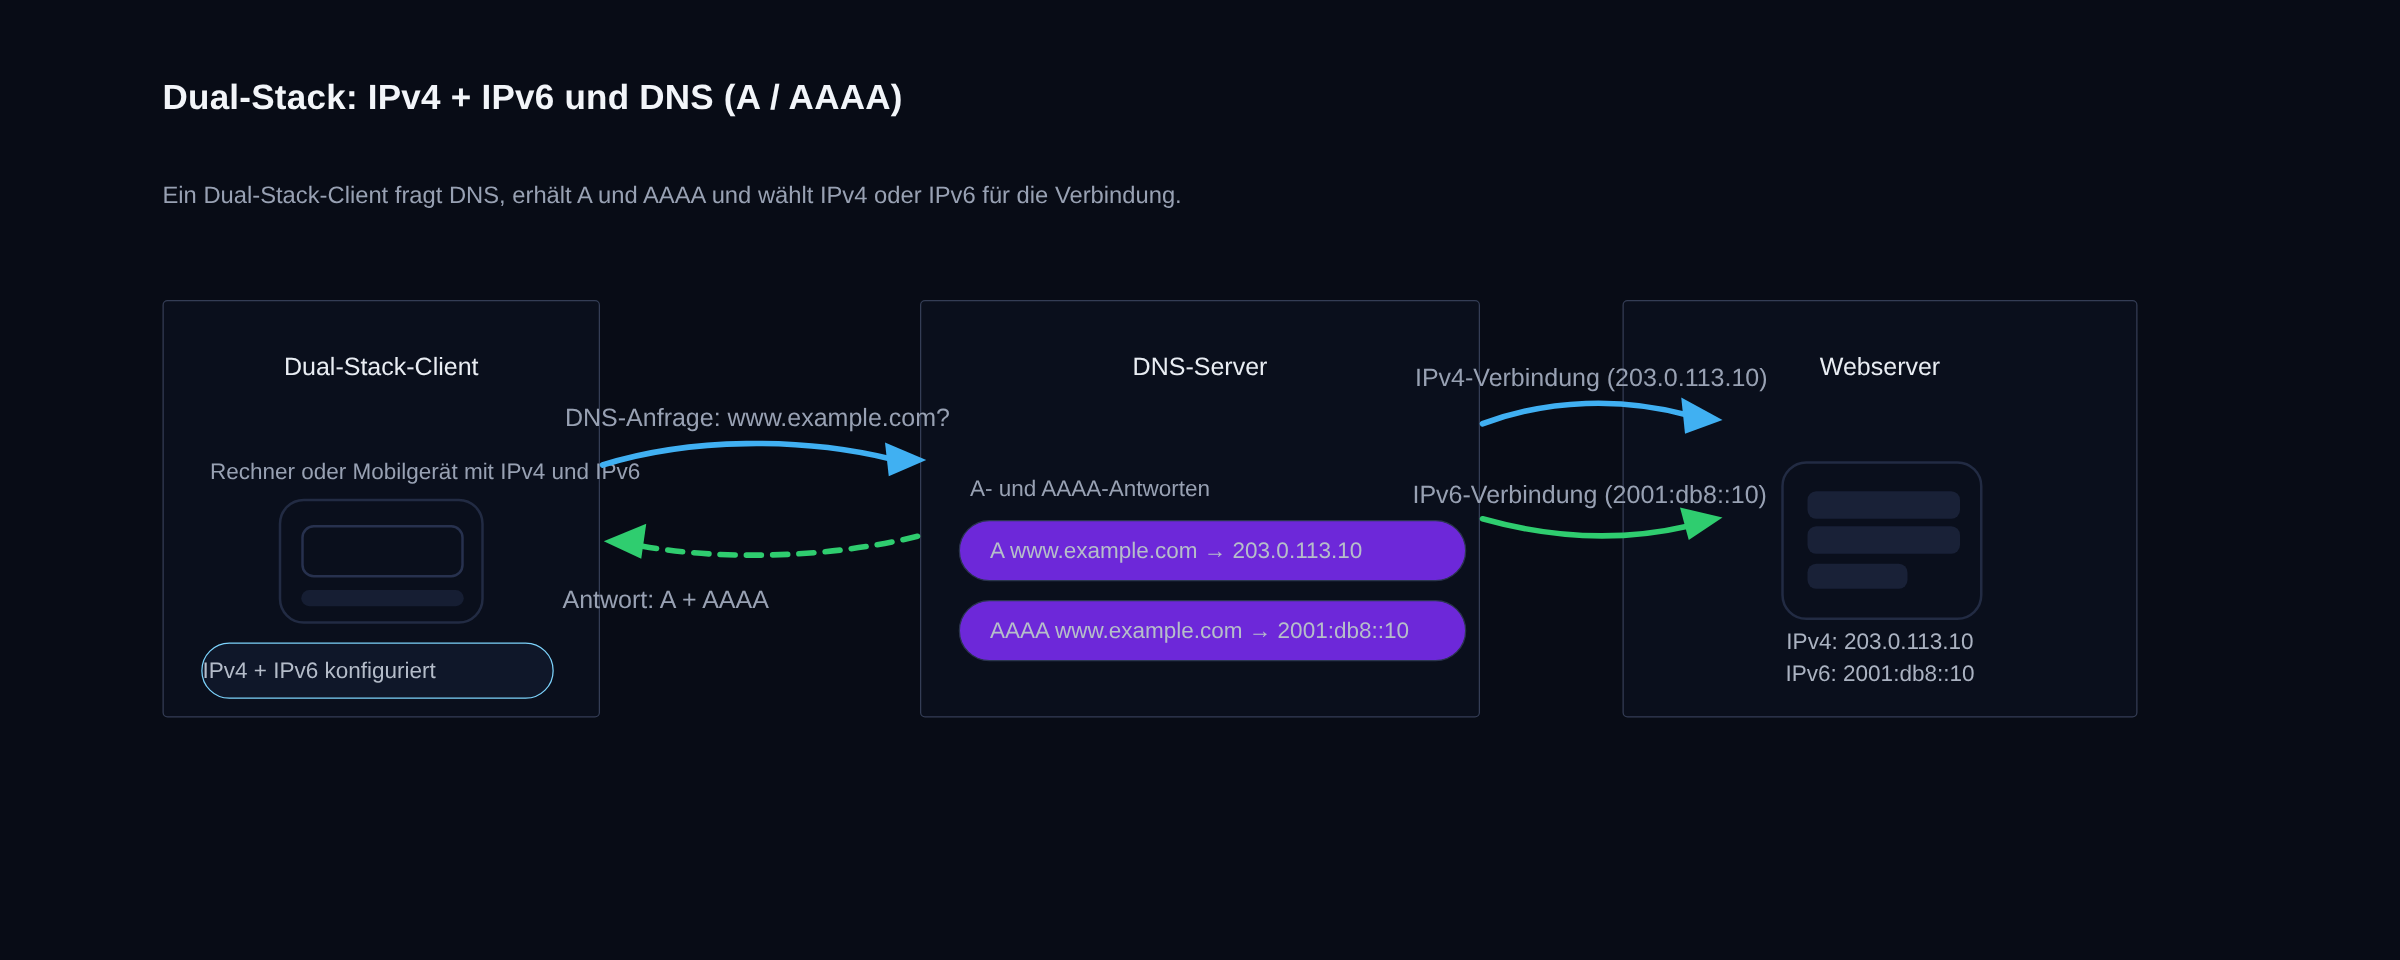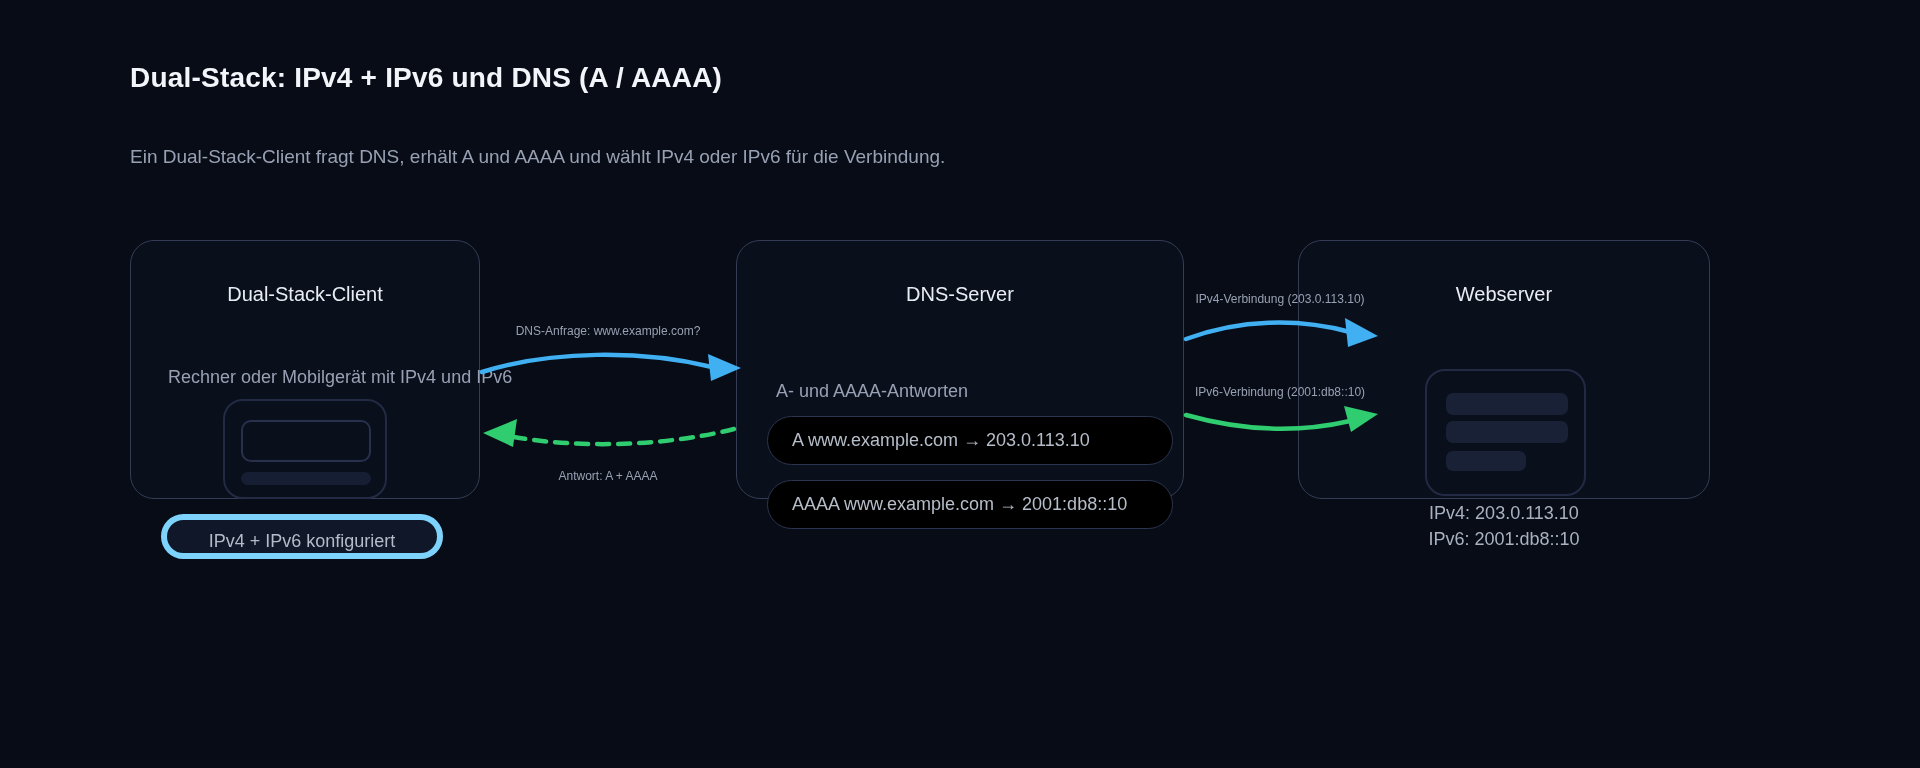--- a/index.html
+++ b/index.html
@@ -13,22 +13,22 @@
   .page-title {
     position:absolute; left:130px; top:62px;
     font-size:28px; font-weight:700; color:#f2f5f9; letter-spacing:.2px;
     white-space:nowrap;
   }
   .page-subtitle {
     position:absolute; left:130px; top:108px;
     font-size:19px; color:#98a1b3; white-space:nowrap;margin-top:38px;
   }
   .node {
-    position:absolute; top:240px; height:259px;
-    border:1px solid #343d55; border-radius:24px; background:#0a0f1c;
+    position:absolute; top:240px; height:334px;
+    border:1px solid #343d55; border-radius:4px; background:#0a0f1c;
   }
   .node-title {
     position:absolute; top:42px; left:0; width:100%; text-align:center;
     font-size:20px; font-weight:500; color:#e9edf3; white-space:nowrap;
   }
   .muted { font-size:18px; color:#98a1b3; white-space:nowrap; }
 
   
   #client-node { left:130px; width:350px; }
   .client-desc { position:absolute; left:37px; top:126px; }
@@ -39,31 +39,31 @@
   .device-screen {
     position:absolute; left:16px; top:19px; width:130px; height:42px;
     border:2px solid #27314e; border-radius:10px;
   }
   .device-home-bar {
     position:absolute; left:16px; top:71px; width:130px; height:13px;
     background:#161e33; border-radius:7px;
   }
   .client-badge {
     position:absolute; left:30px; top:273px; width:282px; height:45px;
-    border:6px solid #7dd3fc; background:#0f1729; border-radius:23px;
-    text-align:center; line-height:43px; font-size:18px; color:#b4bcc9;
+    border:1px solid #7dd3fc; background:#0f1729; border-radius:23px;
+    line-height:43px; font-size:18px; color:#b4bcc9;
     white-space:nowrap;
   }
 
   
   #dns-node { left:736px; width:448px; }
   .dns-records-label { position:absolute; left:39px; top:140px; }
   .dns-record {
     position:absolute; left:30px; width:406px; height:49px;
-    border:1px solid #2b354f; background:#000000; border-radius:25px;
+    border:1px solid #2b354f; background:#6d28d9; border-radius:25px;
     font-size:18px; color:#b6bec9; line-height:47px; padding-left:24px;
     white-space:nowrap;
   }
   #dns-record-a { top:175px; }
   #dns-record-aaaa { top:239px; }
 
   
   #webserver-node { left:1298px; width:412px; }
   .web-desc { position:absolute; left:0; top:87px; width:100%; text-align:center; }
   .server-icon {
@@ -76,22 +76,22 @@
   .server-bar.b3 { top:80px; width:80px; height:20px; }
   .web-ip {
     position:absolute; left:0; width:100%; text-align:center;
     font-size:18px; color:#aab2c1; white-space:nowrap;
   }
   #web-ipv4 { top:262px; }
   #web-ipv6 { top:288px;text-align:center; }
 
   
   .arrow-label {
-    position:absolute; font-size:12px; color:#98a1b3;
-    text-align:center; white-space:nowrap;
+    position:absolute; font-size:20px; color:#98a1b3;
+    white-space:nowrap;
   }
   #dns-query-label   { left:452px;  top:324px; width:312px; }
   #dns-answer-label  { left:450px;  top:459px; width:316px;margin-top:10px; }
   #ipv4-conn-label   { left:1132px; top:292px; width:296px; }
   #ipv6-conn-label   { left:1130px; top:385px; width:300px; }
 
   .arrows-overlay {
     position:absolute; left:0; top:0; width:1920px; height:768px;
     pointer-events:none;
   }

